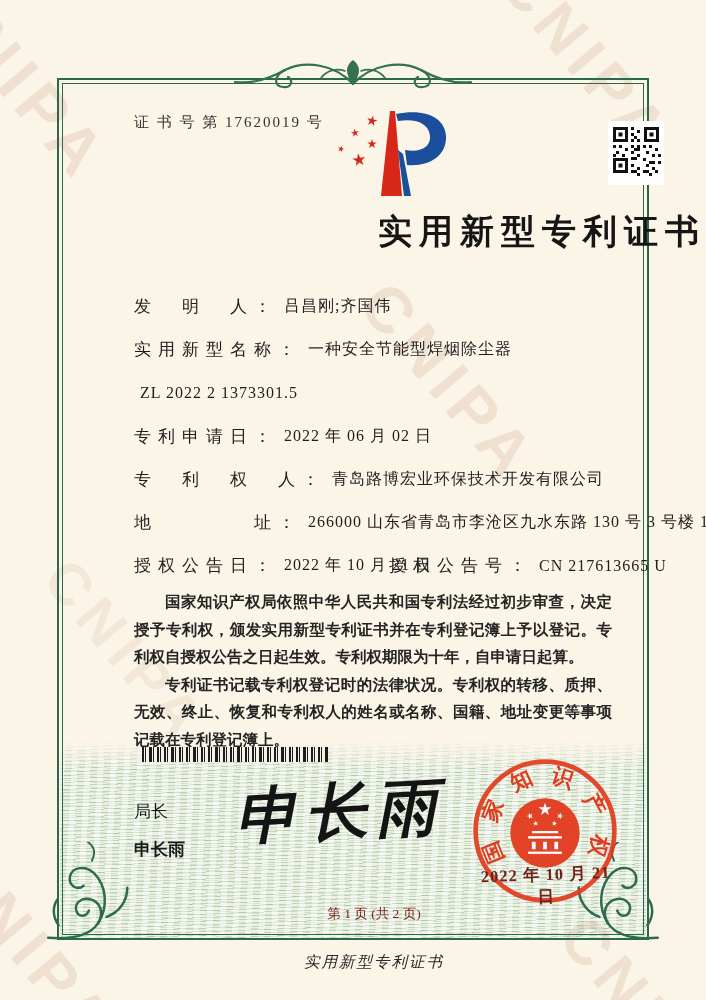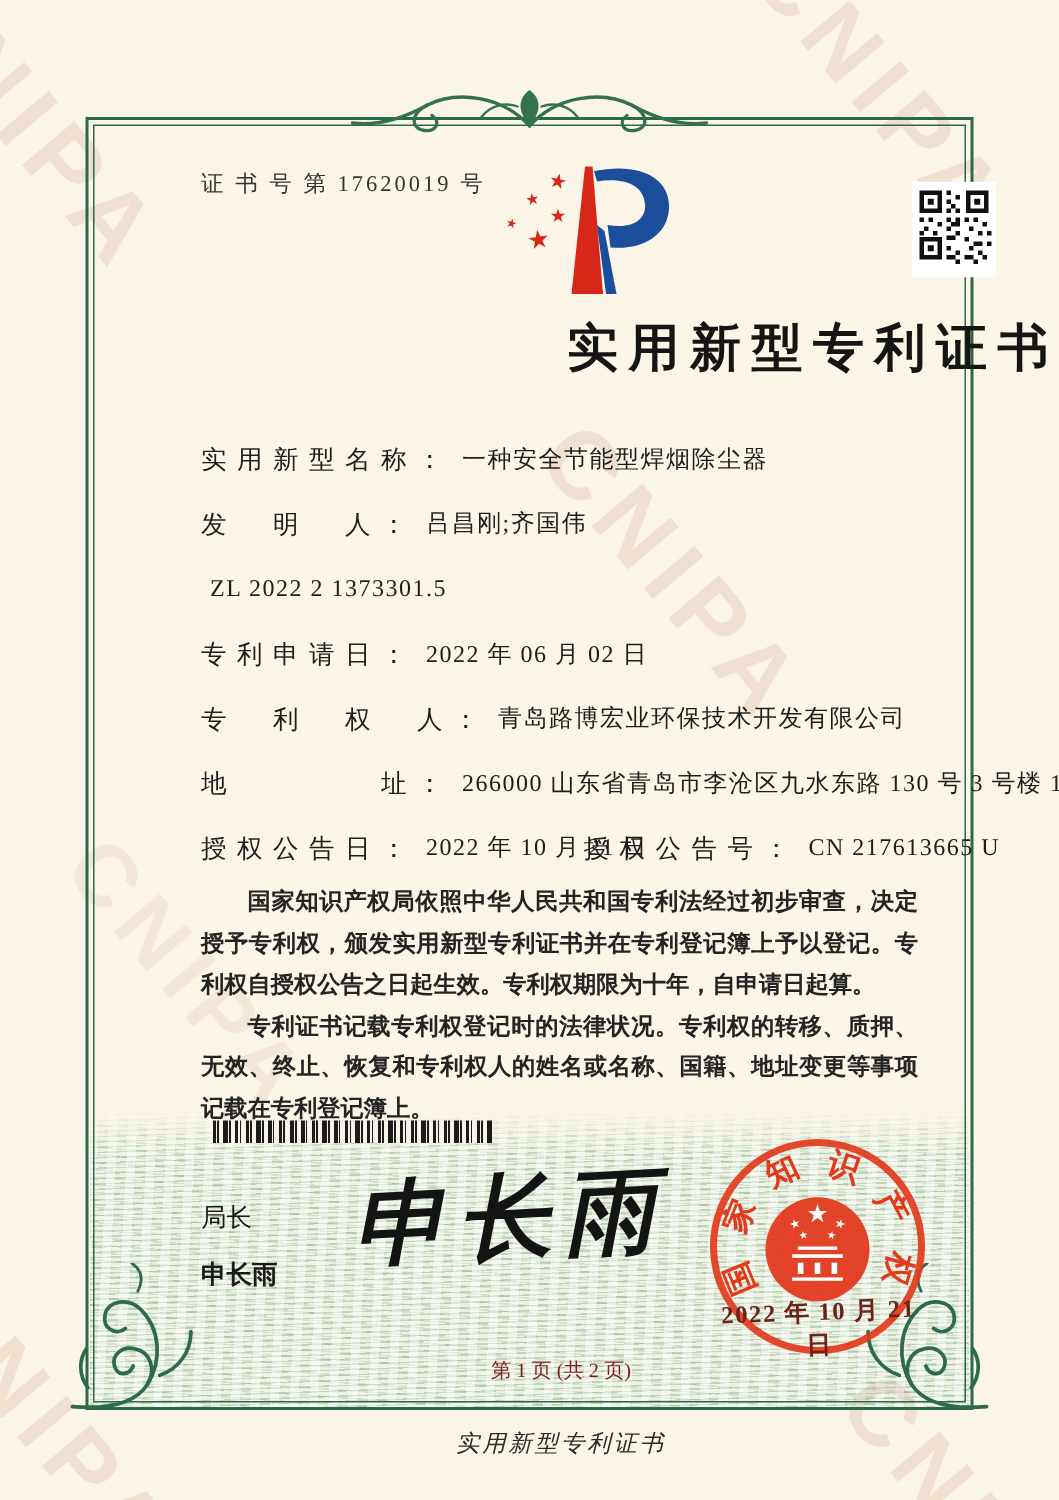--- a/index.html
+++ b/index.html
@@ -186,26 +186,26 @@
         <rect x="29" y="46" width="3" height="3"></rect>
           <rect x="23" y="49" width="6" height="3"></rect>
           <rect x="29" y="52" width="3" height="3"></rect>
       </g>
     </svg>
 
     <div class="title">实用新型专利证书</div>
 
     <div class="fields">
       <div class="frow">
+        <span class="flabel">发　明　人：</span>
+        <span class="fvalue">吕昌刚;齐国伟</span>
+      </div>
+      <div class="frow">
         <span class="flabel">实用新型名称：</span>
         <span class="fvalue">一种安全节能型焊烟除尘器</span>
-      </div>
-      <div class="frow">
-        <span class="flabel">发　明　人：</span>
-        <span class="fvalue">吕昌刚;齐国伟</span>
       </div>
       <div class="frow">
         <span class="fvalue">ZL 2022 2 1373301.5</span>
       </div>
       <div class="frow">
         <span class="flabel">专利申请日：</span>
         <span class="fvalue">2022 年 06 月 02 日</span>
       </div>
       <div class="frow">
         <span class="flabel">专　利　权　人：</span>

